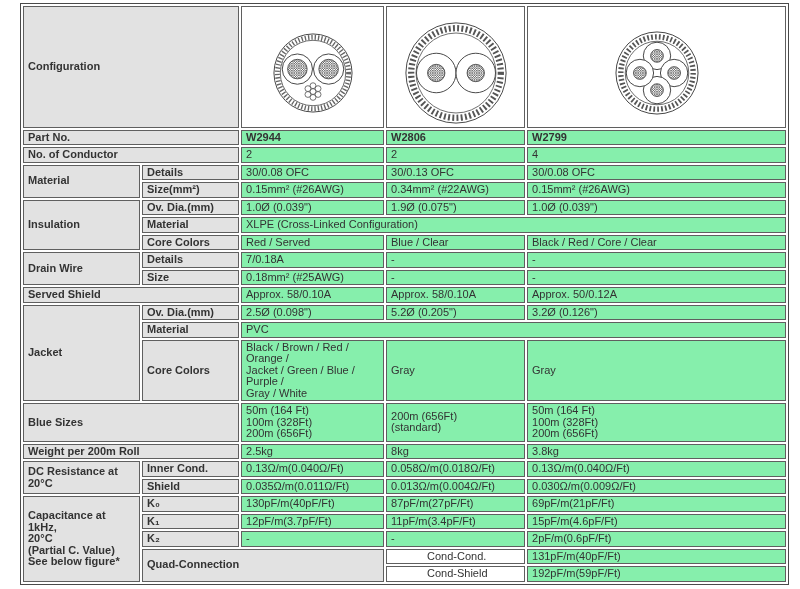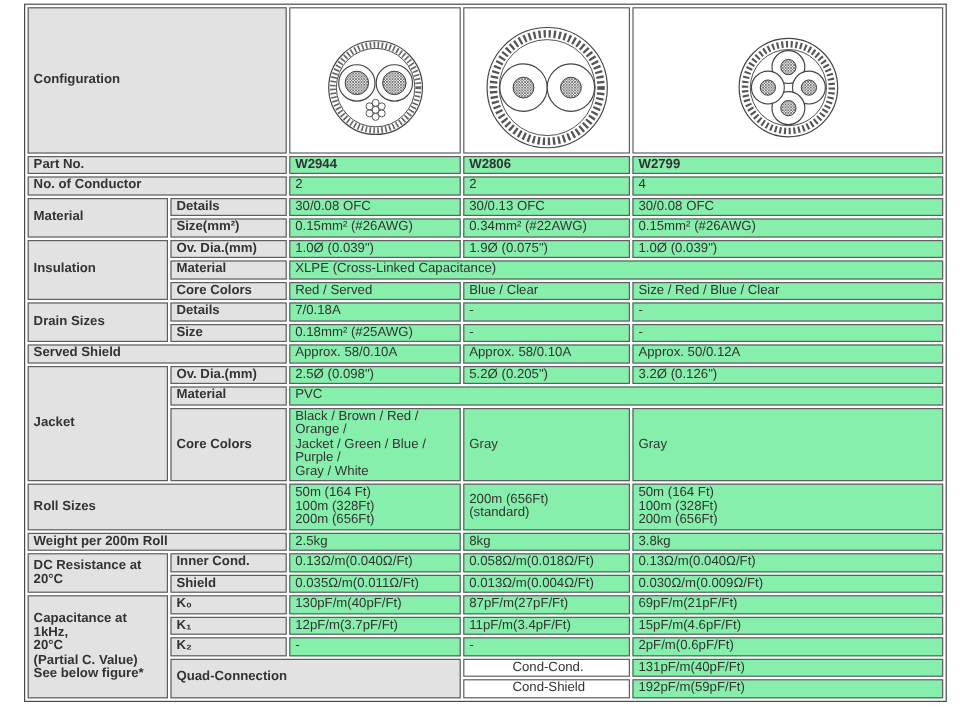--- a/index.html
+++ b/index.html
@@ -159,31 +159,31 @@
 
     <tr>
       <td class="lbl" rowspan="3">Insulation</td>
       <td class="lbl">Ov. Dia.(mm)</td>
       <td class="val">1.0Ø (0.039")</td>
       <td class="val">1.9Ø (0.075")</td>
       <td class="val">1.0Ø (0.039")</td>
     </tr>
     <tr>
       <td class="lbl">Material</td>
-      <td class="val" colspan="3">XLPE (Cross-Linked Capacitance)</td>
+      <td class="val" colspan="3">XLPE (Cross-Linked Configuration)</td>
     </tr>
     <tr>
       <td class="lbl">Core Colors</td>
       <td class="val">Red / Served</td>
       <td class="val">Blue / Clear</td>
-      <td class="val">Size / Red / Blue / Clear</td>
-    </tr>
-
-    <tr>
-      <td class="lbl" rowspan="2">Drain Sizes</td>
+      <td class="val">Black / Red / Core / Clear</td>
+    </tr>
+
+    <tr>
+      <td class="lbl" rowspan="2">Drain Wire</td>
       <td class="lbl">Details</td>
       <td class="val">7/0.18A</td>
       <td class="val">-</td>
       <td class="val">-</td>
     </tr>
     <tr>
       <td class="lbl">Size</td>
       <td class="val">0.18mm² (#25AWG)</td>
       <td class="val">-</td>
       <td class="val">-</td>
@@ -210,21 +210,21 @@
     <tr>
       <td class="lbl">Core Colors</td>
       <td class="val">Black / Brown / Red / Orange /
 Jacket / Green / Blue / Purple /
 Gray / White</td>
       <td class="val">Gray</td>
       <td class="val">Gray</td>
     </tr>
 
     <tr>
-      <td class="lbl" colspan="2">Roll Sizes</td>
+      <td class="lbl" colspan="2">Blue Sizes</td>
       <td class="val">50m (164 Ft)
 100m (328Ft)
 200m (656Ft)</td>
       <td class="val">200m (656Ft)
 (standard)</td>
       <td class="val">50m (164 Ft)
 100m (328Ft)
 200m (656Ft)</td>
     </tr>
 

